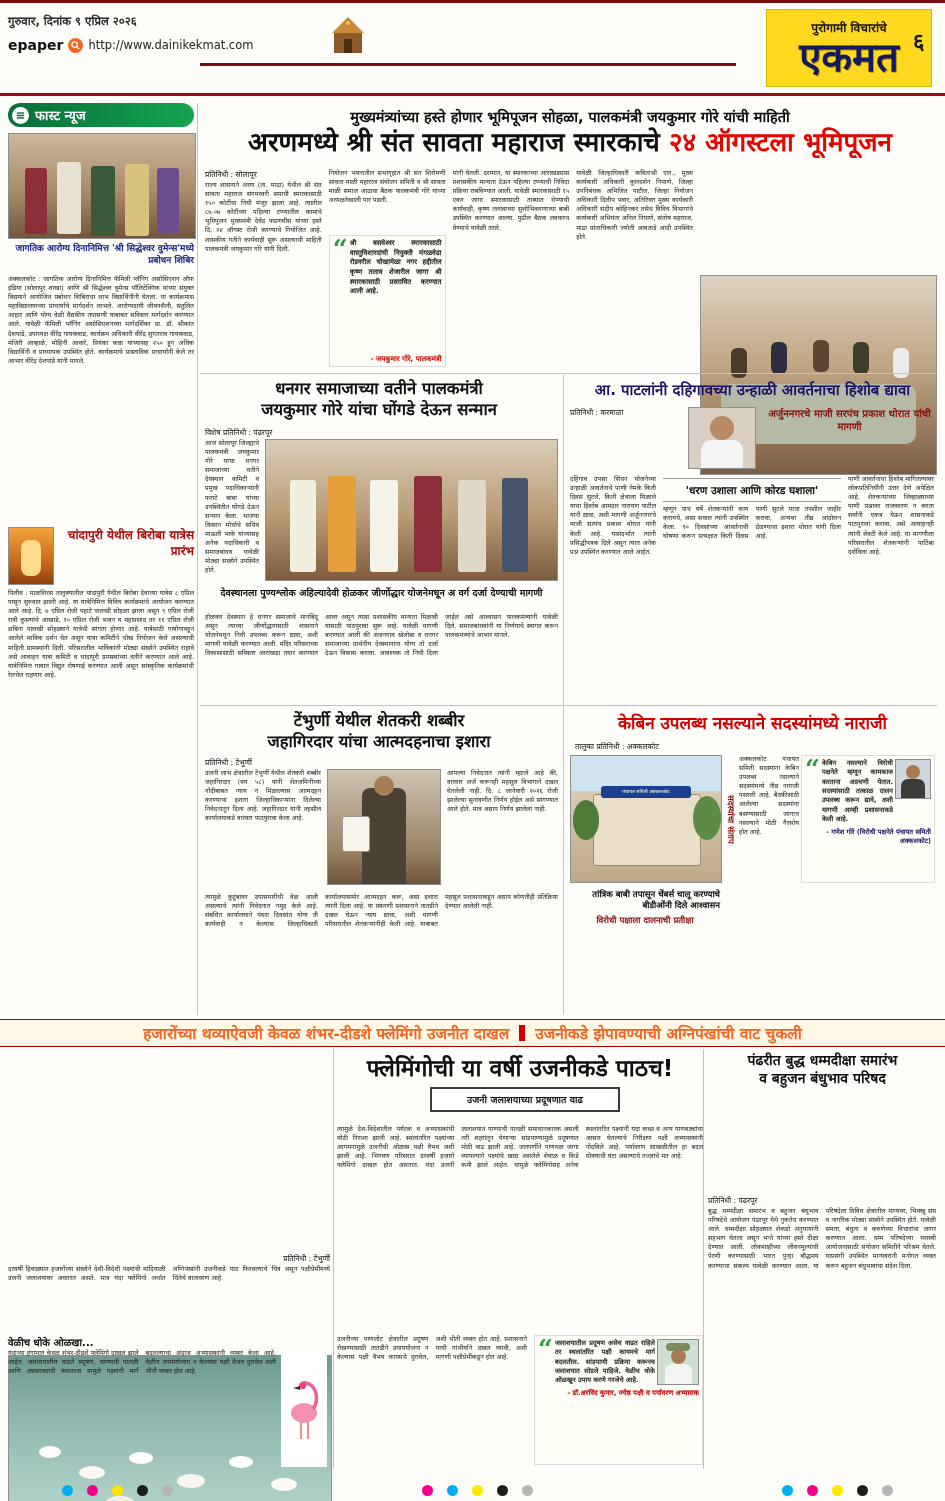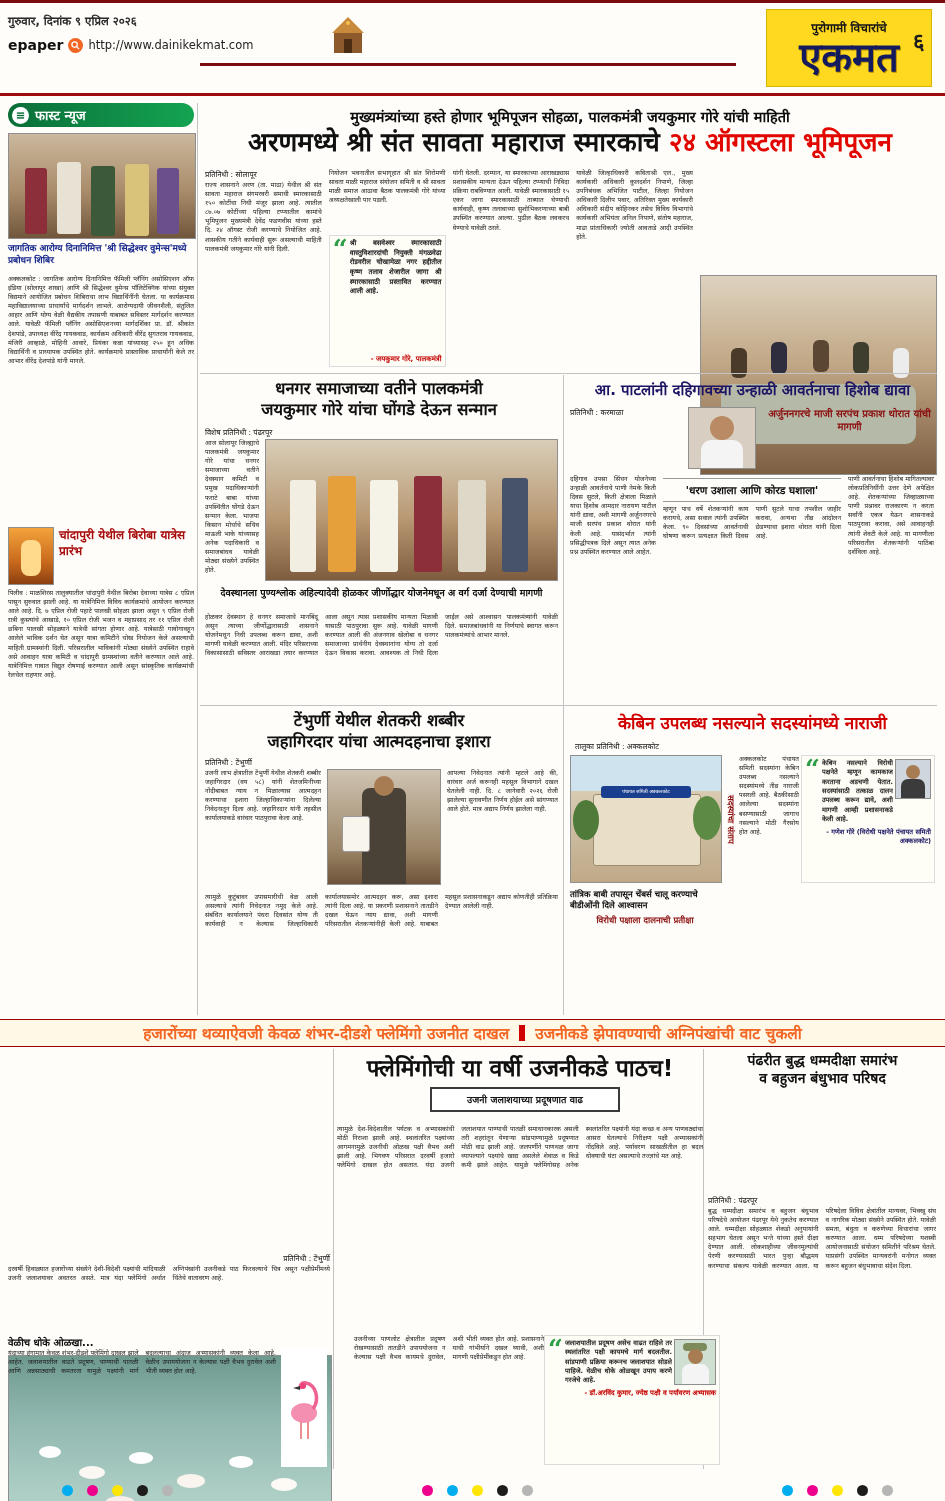--- a/index.html
+++ b/index.html
@@ -4,21 +4,21 @@
 <style>
   html,body{margin:0;padding:0;background:#e8e8e8;}
   #page{position:relative;width:945px;height:1501px;margin:0 auto;background:#fffdf9;
         font-family:"DejaVu Sans",sans-serif;overflow:hidden;border-top:3px solid #7a0c0c;}
   .abs{position:absolute;}
   .bt{font-size:6.4px;line-height:1.42;text-align:justify;color:#1f1f1f;overflow:hidden;}
   .c2{column-count:2;column-gap:7px;}
   .c3{column-count:3;column-gap:7px;}
   .byline{font-weight:normal;font-size:7.5px;color:#101010;}
   .photo{border:1px solid #8f8f8f;position:relative;overflow:hidden;}
-  .hl{font-weight:bold;color:#0d0d0d;}
+  .hl{font-weight:bold;color:#0d0d0d;text-align:right;}
   .vline{width:1px;background:#c2c2c2;}
   .hlineg{height:1px;background:#c2c2c2;}
   .qmark{font-family:"DejaVu Serif",serif;color:#2f9e49;font-weight:bold;font-size:26px;line-height:0.8;}
   .dot{width:11px;height:11px;border-radius:50%;}
   .fig{position:absolute;border-radius:3px;}
   .subheadbox{border:2px solid #3a3a3a;font-weight:bold;font-size:9.5px;text-align:center;
               padding:4px 3px;color:#151515;background:#fff;}
 </style>
 </head>
 <body>
@@ -257,21 +257,21 @@
         <path d="M16 13 L9 15 L16 17 Z" fill="#333"></path>
         <line x1="17" y1="49" x2="17" y2="66" stroke="#e57373" stroke-width="1.6"></line>
         <line x1="24" y1="49" x2="24" y2="66" stroke="#e57373" stroke-width="1.6"></line>
       </svg>
     </span>
   </div>
   <div class="abs subheadbox" style="left:430px;top:1084px;width:180px;">उजनी जलाशयाच्या प्रदूषणात वाढ</div>
 
   <div class="abs bt c3" style="left:337px;top:1122px;width:366px;height:204px;">त्यामुळे देश-विदेशातील पर्यटक व अभ्यासकांची मोठी निराशा झाली आहे. स्थलांतरित पक्ष्यांच्या आगमनामुळे उजनीची ओळख पक्षी वैभव अशी झाली आहे. भिगवण परिसरात दरवर्षी हजारो फ्लेमिंगो दाखल होत असतात. यंदा उजनी जलाशयात पाण्याची पातळी समाधानकारक असली तरी शहरांतून येणाऱ्या सांडपाण्यामुळे प्रदूषणात मोठी वाढ झाली आहे. जलपर्णीने पाणथळ जागा व्यापल्याने पक्ष्यांचे खाद्य असलेले शेवाळ व किडे कमी झाले आहेत. यामुळे फ्लेमिंगोसह अनेक स्थलांतरित पक्ष्यांनी यंदा कच्छ व अन्य पाणवठ्यांचा आसरा घेतल्याचे निरीक्षण पक्षी अभ्यासकांनी नोंदविले आहे. पर्यावरण साखळीतील हा बदल धोक्याची घंटा असल्याचे तज्ज्ञांचे मत आहे.</div>
 
-  <div class="abs" style="left:354px;top:1332px;width:366px;height:130px;display:flex;">
+  <div class="abs" style="left:337px;top:1332px;width:366px;height:130px;display:flex;gap:7px;">
     <div class="bt c2" style="width:190px;">उजनीच्या पाणलोट क्षेत्रातील प्रदूषण रोखण्यासाठी तातडीने उपाययोजना न केल्यास पक्षी वैभव कायमचे दुरावेल, अशी भीती व्यक्त होत आहे. प्रशासनाने याची गांभीर्याने दखल घ्यावी, अशी मागणी पक्षीप्रेमींकडून होत आहे.</div>
     <div style="flex:1;border:1px solid #dcdcdc;background:#fffef6;padding:3px;display:flex;flex-direction:column;">
       <div style="display:flex;gap:2px;">
         <span class="qmark">“</span>
         <div class="bt" style="font-weight:bold;font-size:6.6px;flex:1;">जलाशयातील प्रदूषण असेच वाढत राहिले तर स्थलांतरित पक्षी कायमचे मार्ग बदलतील. सांडपाणी प्रक्रिया करूनच जलाशयात सोडले पाहिजे. वेळीच धोके ओळखून उपाय करणे गरजेचे आहे.</div>
         <div class="photo" style="width:40px;height:44px;flex:0 0 40px;background:#cfe0d2;">
           <div class="fig" style="left:8px;top:3px;width:24px;height:8px;border-radius:4px;background:#7d8a5c;"></div>
           <div class="fig" style="left:13px;top:9px;width:15px;height:15px;border-radius:50%;background:#a87c52;"></div>
           <div class="fig" style="left:7px;top:24px;width:27px;height:20px;border-radius:8px 8px 0 0;background:#f4f4f4;"></div>
         </div>

